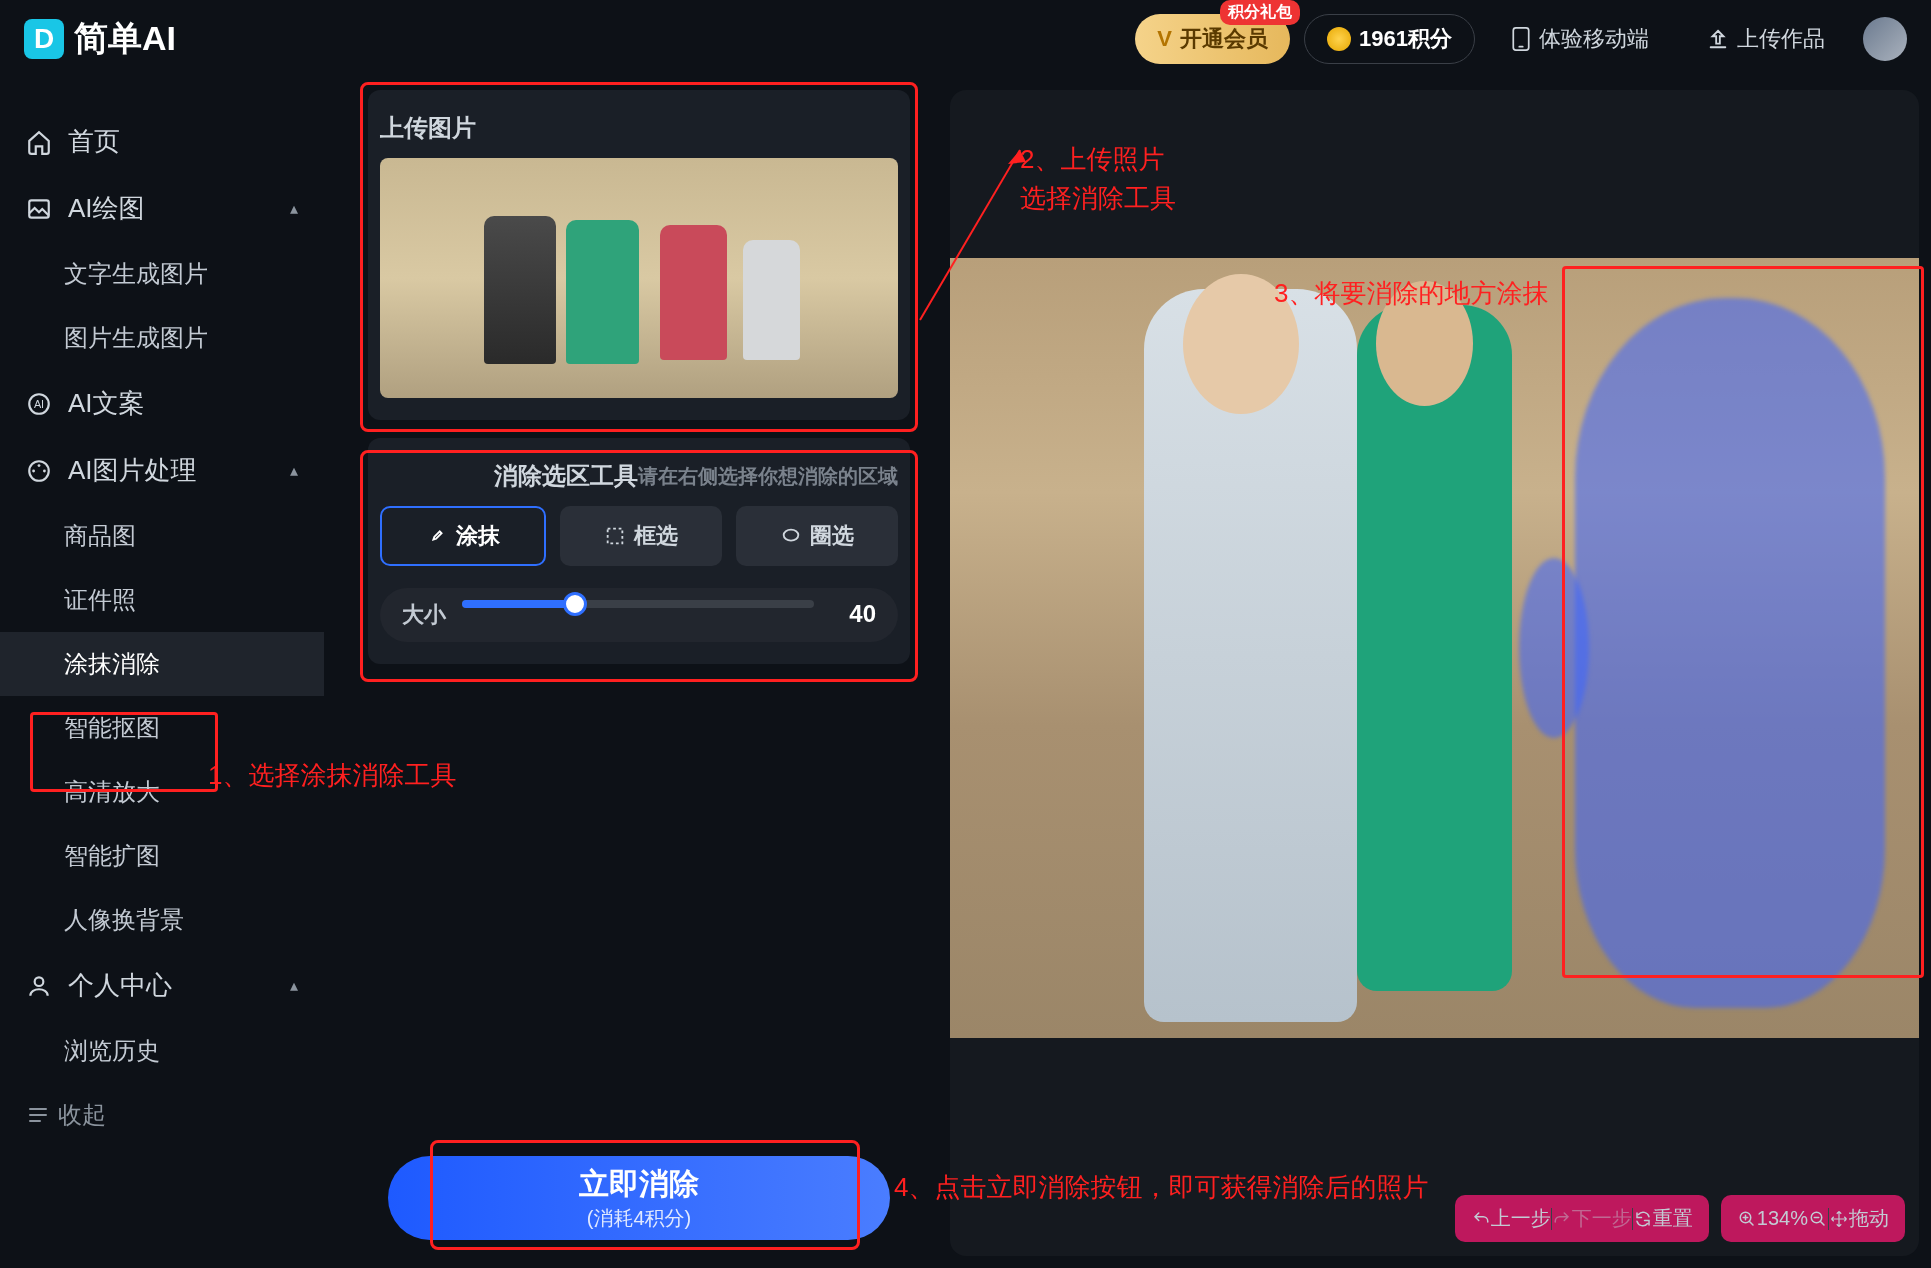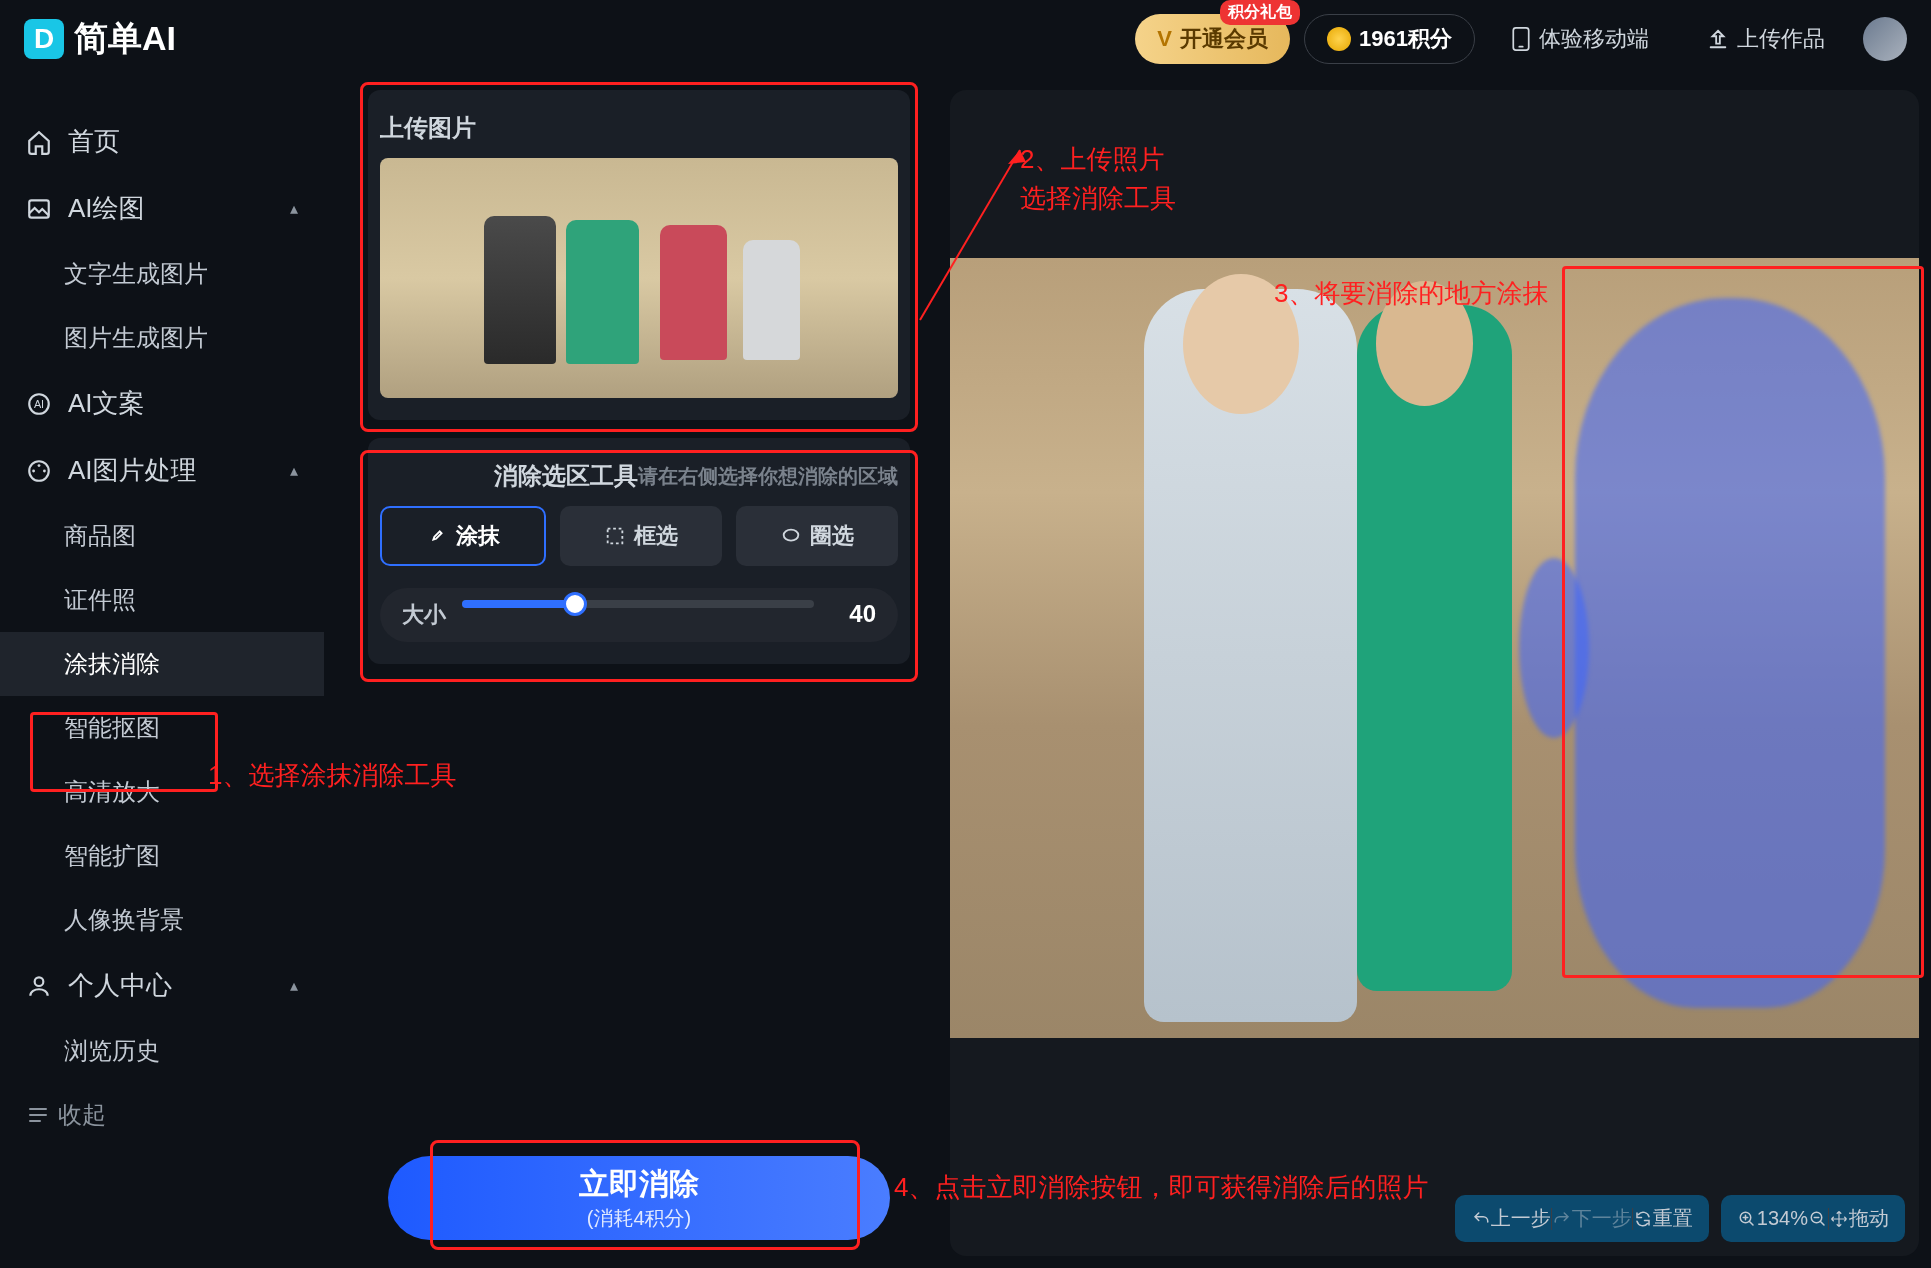--- a/index.html
+++ b/index.html
@@ -123,21 +123,21 @@
   background: rgba(60,100,255,.55); border-radius: 150px 150px 120px 120px / 180px 180px 160px 160px;
   filter: blur(2px);
 }
 .mask-bump { position: absolute; top: 300px; right: 330px; width: 70px; height: 180px; background: rgba(60,100,255,.55); border-radius: 50%; filter: blur(2px); }
 
 .canvas-toolbar {
   position: absolute; bottom: 14px; right: 14px; display: flex; gap: 12px;
 }
 .tb-group {
   display: flex; align-items: center; 
-  background: #0c4a6e; border-radius: 10px; padding: 10px 16px;
+  background: #be185d; border-radius: 10px; padding: 10px 16px;
   font-size: 20px; color: #c3cad3;
 }
 .tb-sep { width: 1px; height: 22px; background: #3a3f47; }
 .tb-ic { width: 20px; height: 20px; display: inline-flex; align-items: center; justify-content: center; }
 
 
 .anno {
   position: absolute; color: #ff2020; font-size: 26px; font-weight: 400;
   pointer-events: none; line-height: 1.5;
 }

